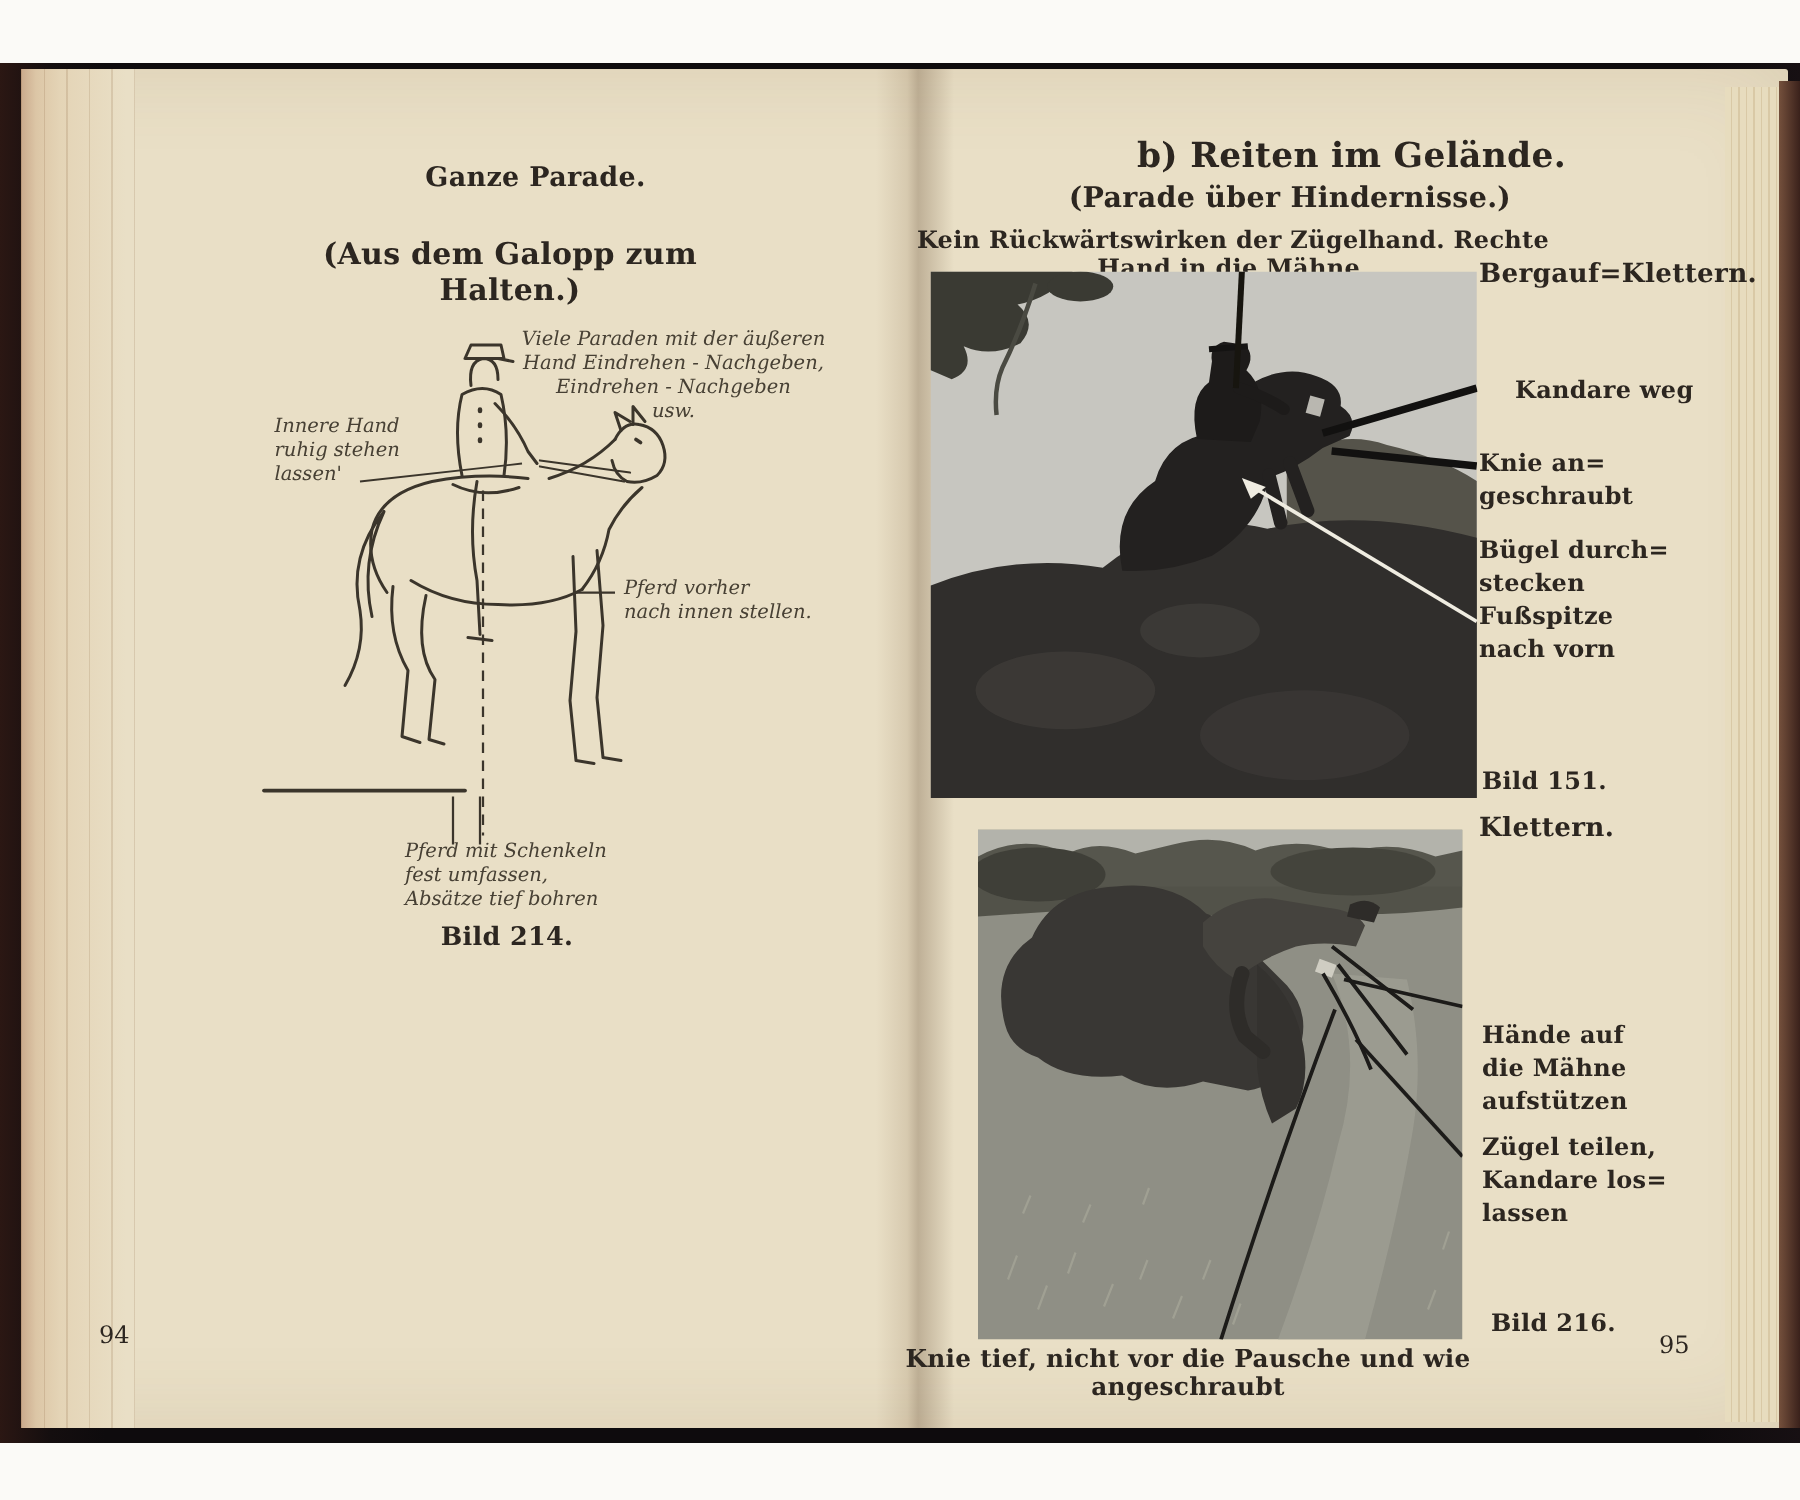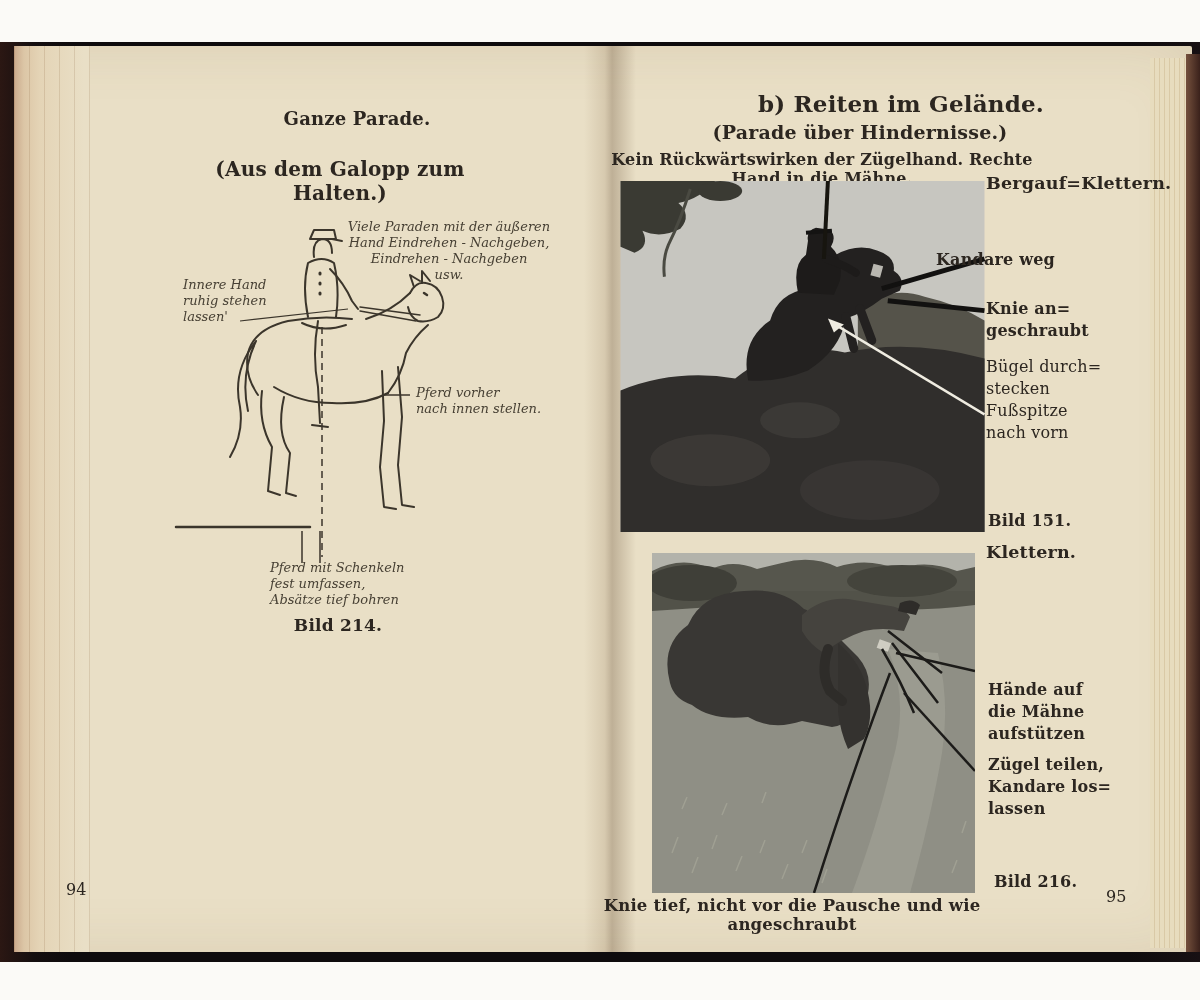--- a/index.html
+++ b/index.html
@@ -132,24 +132,24 @@
     <rect x="226" y="88" width="12" height="9" fill="#cfcdc2" transform="rotate(20 232 92)"></rect>
     <g stroke="#1c1b19" stroke-width="2.5" fill="none">
       <path d="M236,78 L290,120 M240,90 L286,150 M230,96 Q250,130 262,160"></path>
     </g>
     <path d="M244,100 L323,118" stroke="#1c1b19" stroke-width="2.5" fill="none"></path>
     <path d="M252,140 L323,218" stroke="#1c1b19" stroke-width="2.5" fill="none"></path>
     <path d="M238,120 Q200,220 162,340" stroke="#1c1b19" stroke-width="2.5" fill="none"></path>
   </svg>
 
   <div class="txt frak" style="left:986px;top:173px;font-size:17.5px;">Bergauf=Klettern.</div>
-  <div class="txt frak" style="left:936px;top:250px;font-size:16px;font-weight:600;">Kandare weg</div>
+  <div class="txt frak" style="left:986px;top:250px;font-size:16px;font-weight:600;padding-left:24px;">Kandare weg</div>
   <div class="txt frak multiline" style="left:986px;top:298px;font-size:16px;line-height:22px;font-weight:600;">Knie an=
 geschraubt</div>
-  <div class="txt frak multiline" style="left:986px;top:356px;font-size:16px;line-height:22px;font-weight:400;">Bügel durch=
+  <div class="txt frak multiline" style="left:986px;top:356px;font-size:16px;line-height:22px;font-weight:700;">Bügel durch=
 stecken
 Fußspitze
 nach vorn</div>
   <div class="txt frak" style="left:988px;top:511px;font-size:16px;font-weight:600;">Bild 151.</div>
   <div class="txt frak" style="left:986px;top:542px;font-size:17.5px;">Klettern.</div>
   <div class="txt frak multiline" style="left:988px;top:647px;font-size:16px;line-height:22px;font-weight:600;margin-top:32px;">Hände auf
 die Mähne
 aufstützen</div>
   <div class="txt frak multiline" style="left:988px;top:754px;font-size:16px;line-height:22px;font-weight:600;">Zügel teilen,
 Kandare los=

